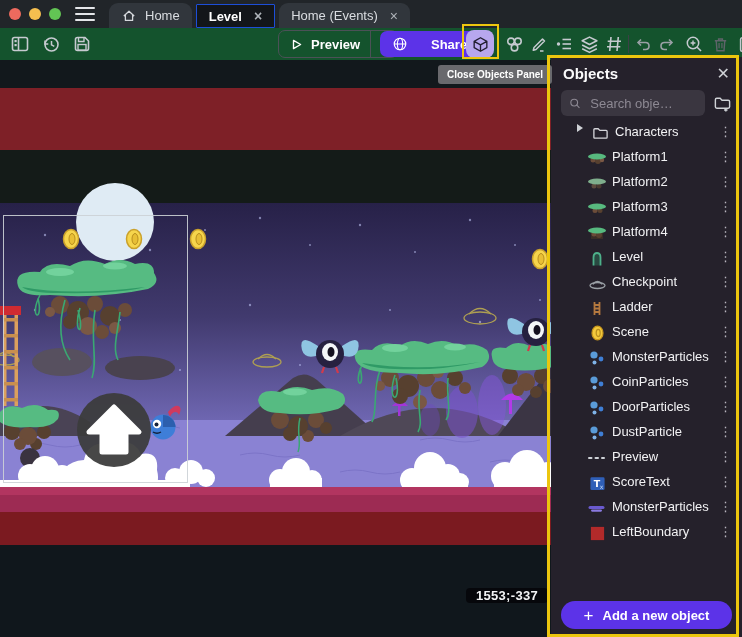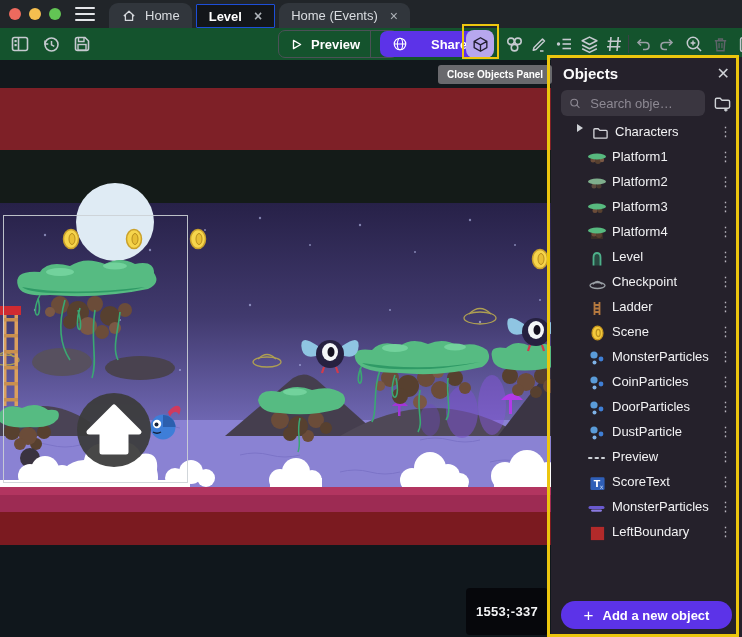--- a/index.html
+++ b/index.html
@@ -25,21 +25,21 @@
   .preview-main{display:flex;align-items:center;gap:7px;padding:0 10px;font-size:13px;font-weight:bold}
   .preview-sep{width:1px;height:100%;background:#4b5157}
   .preview-caret{padding:0 7px;display:flex;align-items:center}
   .share-btn{display:flex;align-items:center;gap:23px;height:26px;padding:0 12px;border-radius:7px;
              background:#5c33e8;color:#fff;font-size:13px;font-weight:bold;cursor:pointer}
   .cube-active{width:28px;height:28px;border-radius:8px;background:#b7a7ee;display:flex;align-items:center;justify-content:center;cursor:pointer}
   .tb-divider{width:1px;height:18px;background:#3b4046;margin:0 2px}
   
   .scene{position:absolute;left:0;top:60px;width:552px;height:577px}
   .coord-badge{position:absolute;left:466px;top:588px;background:rgba(5,6,9,.88);border-radius:4px;
-               padding:16px 10px;font-size:13px;font-weight:bold;color:#f2f3f5;letter-spacing:.3px}
+               padding:0 10px;font-size:13px;font-weight:bold;color:#f2f3f5;letter-spacing:.3px}
   .tooltip{position:absolute;left:438px;top:65px;background:#69696d;color:#fff;font-size:10px;font-weight:bold;
            padding:4px 9px;border-radius:3px;z-index:30}
   
   .panel{position:absolute;left:551px;top:57px;width:191px;height:580px;background:#25212b;z-index:10;
          display:flex;flex-direction:column;box-sizing:border-box}
   .panel-header{display:flex;align-items:center;justify-content:space-between;padding:8px 12px 4px 12px}
   .panel-title{font-size:15px;font-weight:bold;color:#fbfbfc}
   .panel-close{color:#cfd2d6;font-size:16px;cursor:pointer;line-height:1}
   .panel-search{display:flex;align-items:center;gap:8px;padding:4px 10px 6px 10px}
   .search-box{flex:1;display:flex;align-items:center;gap:7px;background:#3a3640;border-radius:6px;height:26px;padding:0 8px}

